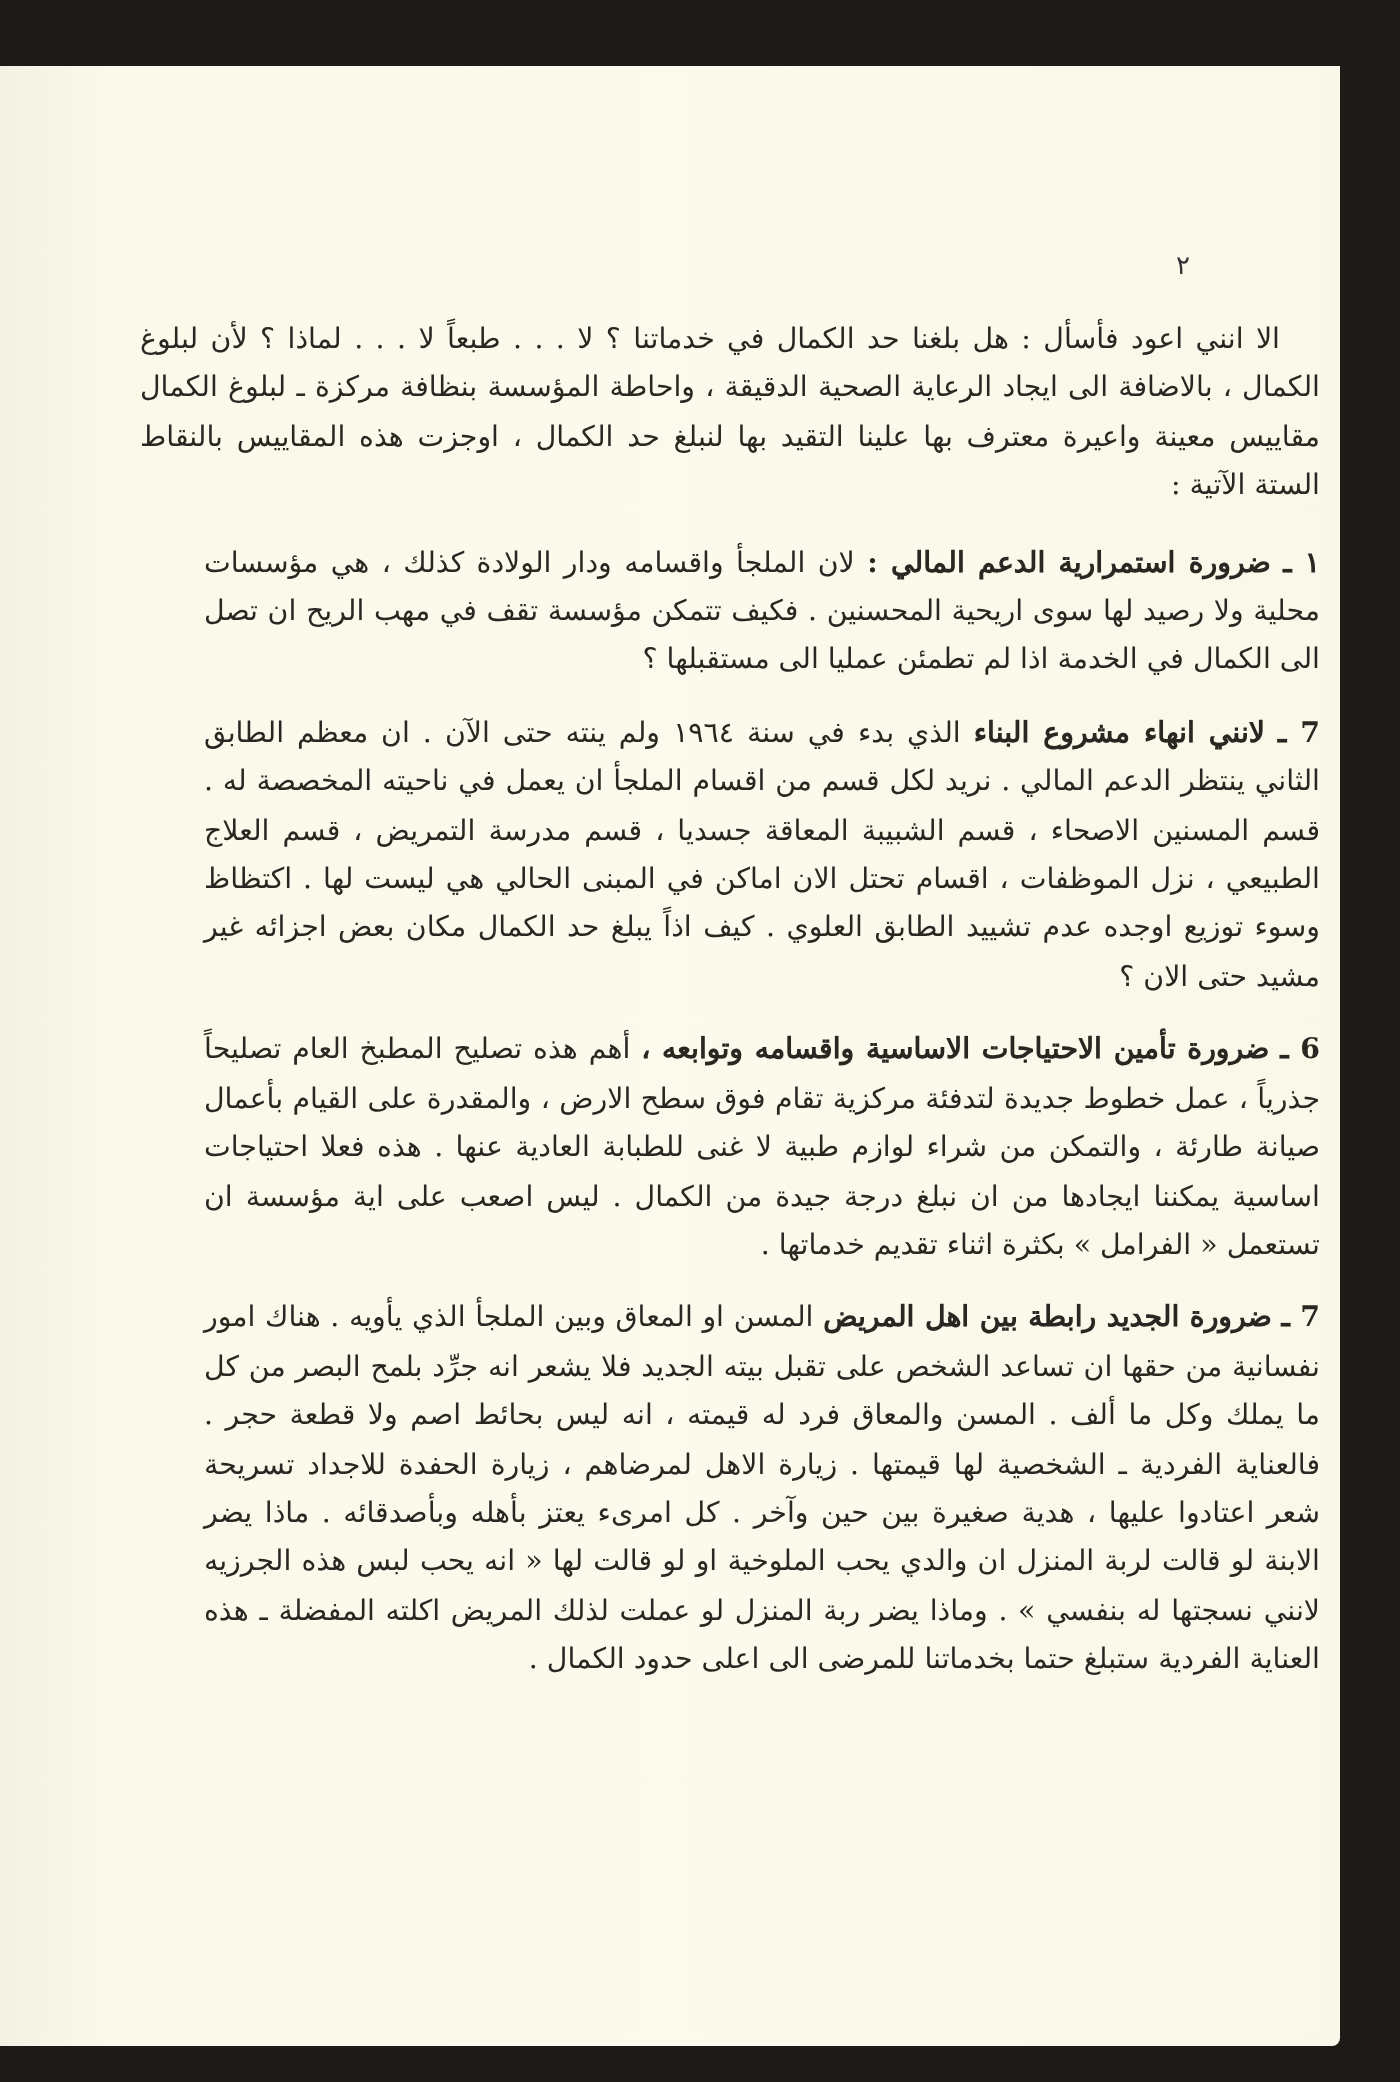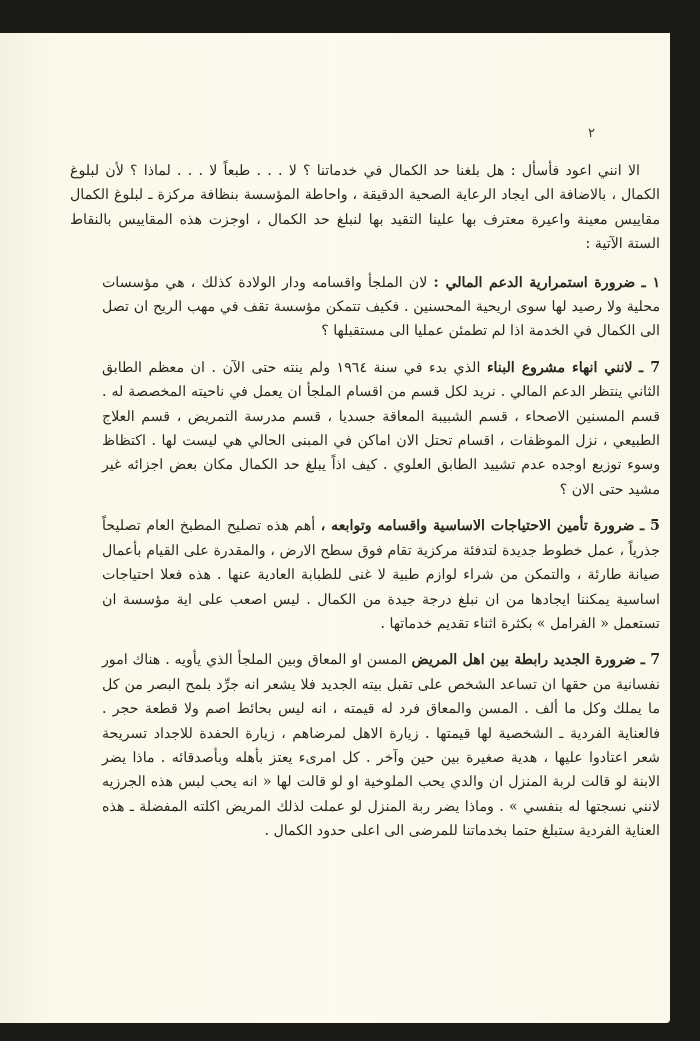--- a/index.html
+++ b/index.html
@@ -53,21 +53,21 @@
       <span class="body-text">لان الملجأ واقسامه ودار الولادة كذلك ، هي مؤسسات محلية ولا رصيد لها سوى اريحية المحسنين . فكيف تتمكن مؤسسة تقف في مهب الريح ان تصل الى الكمال في الخدمة اذا لم تطمئن عمليا الى مستقبلها ؟</span>
     </p>
 
     <p class="para item">
       <span class="num">7 ـ</span>
       <span class="heading">لانني انهاء مشروع البناء</span>
       <span class="body-text">الذي بدء في سنة ١٩٦٤ ولم ينته حتى الآن . ان معظم الطابق الثاني ينتظر الدعم المالي . نريد لكل قسم من اقسام الملجأ ان يعمل في ناحيته المخصصة له . قسم المسنين الاصحاء ، قسم الشبيبة المعاقة جسديا ، قسم مدرسة التمريض ، قسم العلاج الطبيعي ، نزل الموظفات ، اقسام تحتل الان اماكن في المبنى الحالي هي ليست لها . اكتظاظ وسوء توزيع اوجده عدم تشييد الطابق العلوي . كيف اذاً يبلغ حد الكمال مكان بعض اجزائه غير مشيد حتى الان ؟</span>
     </p>
 
     <p class="para item">
-      <span class="num">5 ـ</span>
+      <span class="num">6 ـ</span>
       <span class="heading">ضرورة تأمين الاحتياجات الاساسية واقسامه وتوابعه ،</span>
       <span class="body-text">أهم هذه تصليح المطبخ العام تصليحاً جذرياً ، عمل خطوط جديدة لتدفئة مركزية تقام فوق سطح الارض ، والمقدرة على القيام بأعمال صيانة طارئة ، والتمكن من شراء لوازم طبية لا غنى للطبابة العادية عنها . هذه فعلا احتياجات اساسية يمكننا ايجادها من ان نبلغ درجة جيدة من الكمال . ليس اصعب على اية مؤسسة ان تستعمل « الفرامل » بكثرة اثناء تقديم خدماتها .</span>
     </p>
 
     <p class="para item">
       <span class="num">7 ـ</span>
       <span class="heading">ضرورة الجديد رابطة بين اهل المريض</span>
       <span class="body-text">المسن او المعاق وبين الملجأ الذي يأويه . هناك امور نفسانية من حقها ان تساعد الشخص على تقبل بيته الجديد فلا يشعر انه جرِّد بلمح البصر من كل ما يملك وكل ما ألف . المسن والمعاق فرد له قيمته ، انه ليس بحائط اصم ولا قطعة حجر . فالعناية الفردية ـ الشخصية لها قيمتها . زيارة الاهل لمرضاهم ، زيارة الحفدة للاجداد تسريحة شعر اعتادوا عليها ، هدية صغيرة بين حين وآخر . كل امرىء يعتز بأهله وبأصدقائه . ماذا يضر الابنة لو قالت لربة المنزل ان والدي يحب الملوخية او لو قالت لها « انه يحب لبس هذه الجرزيه لانني نسجتها له بنفسي » . وماذا يضر ربة المنزل لو عملت لذلك المريض اكلته المفضلة ـ هذه العناية الفردية ستبلغ حتما بخدماتنا للمرضى الى اعلى حدود الكمال .</span>
     </p>
   </div>

